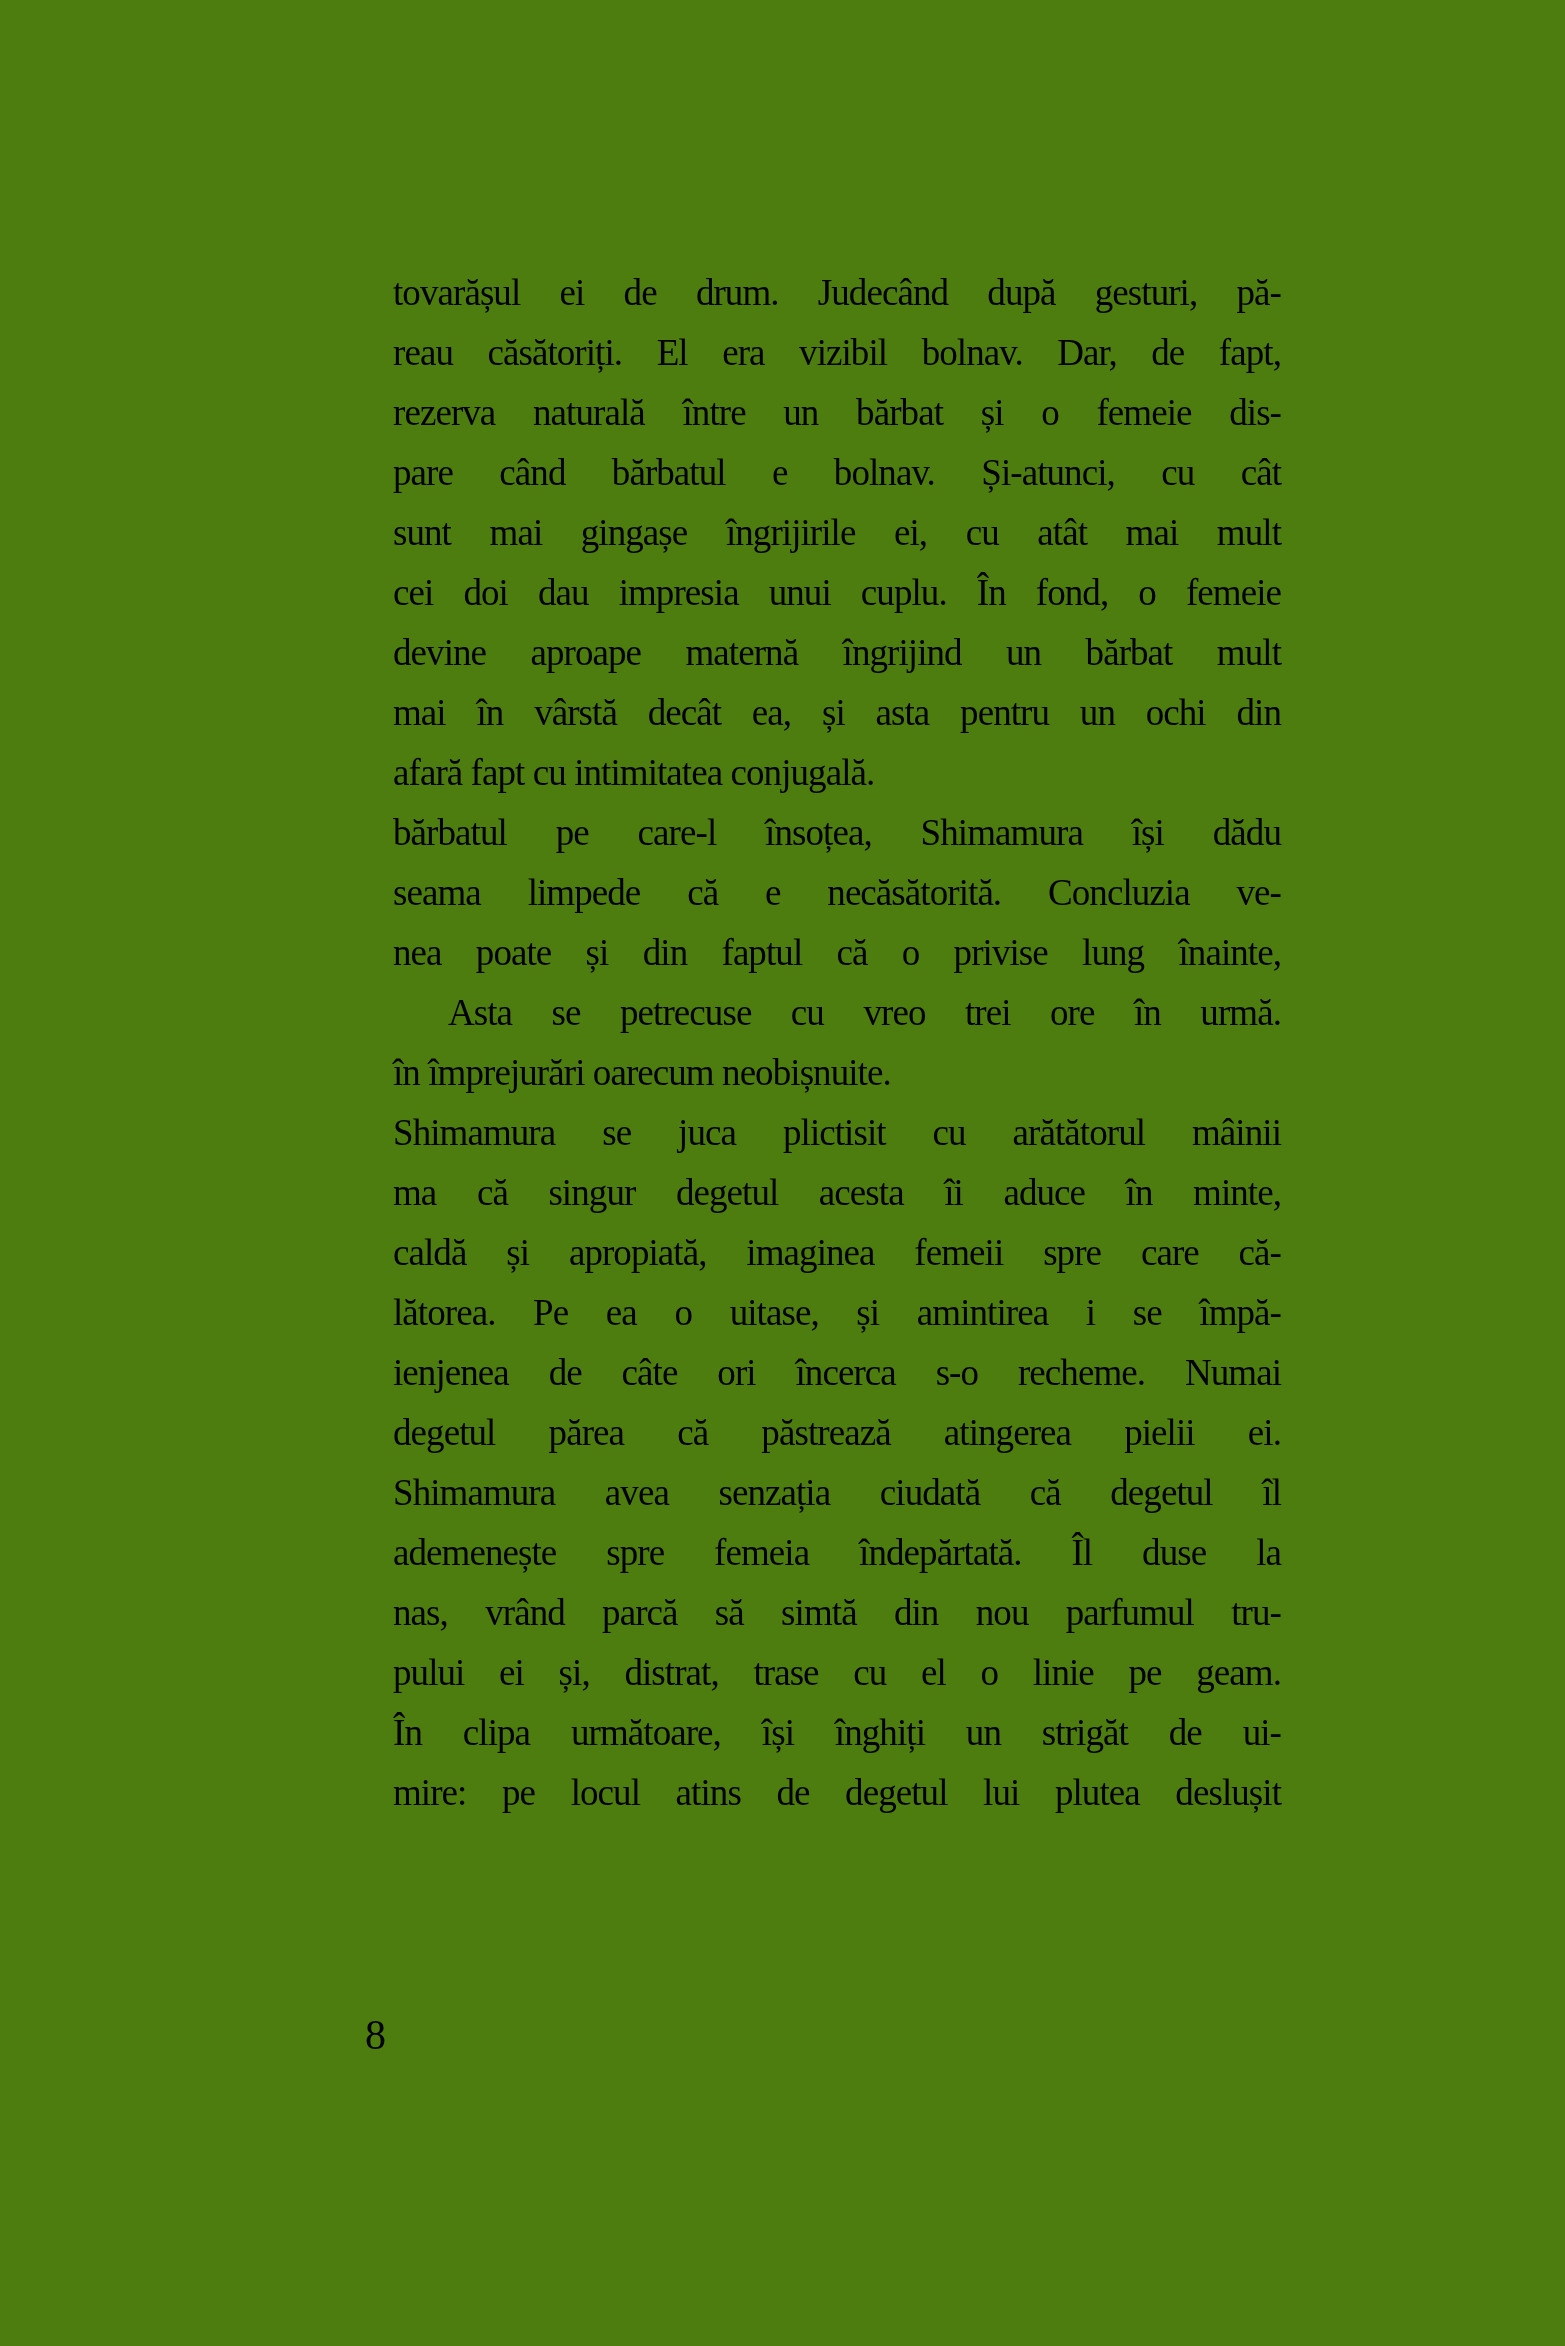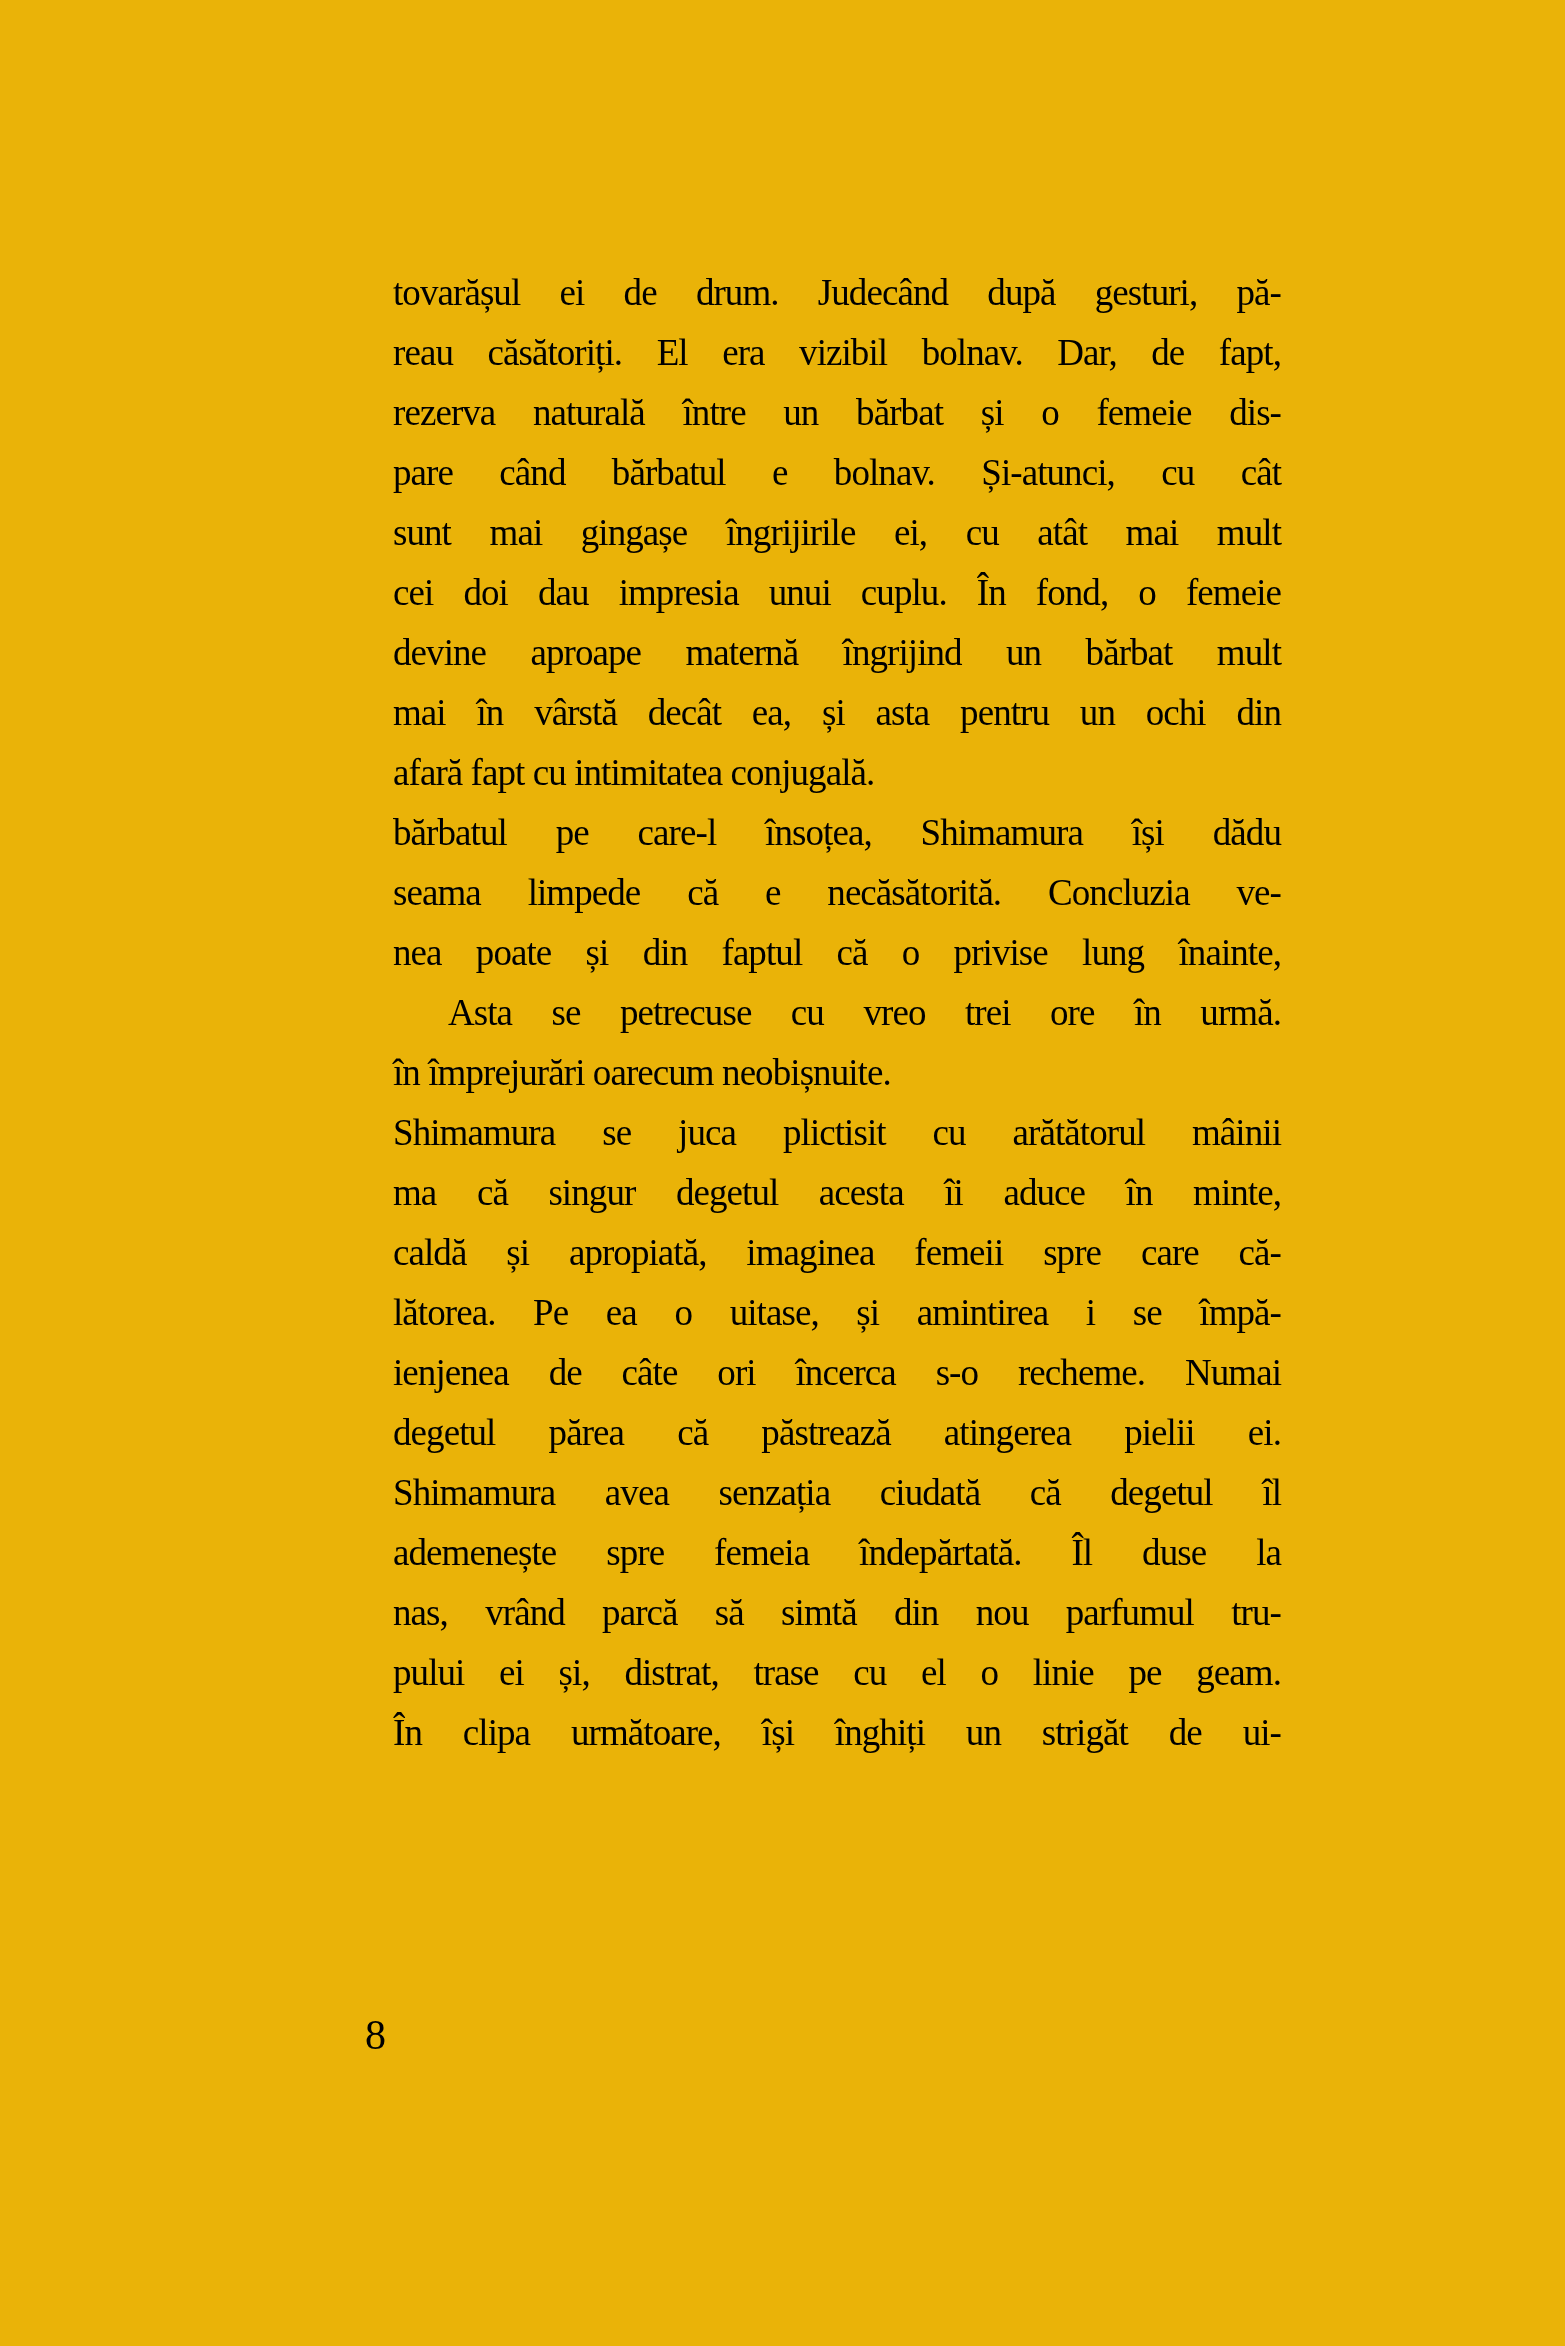--- a/index.html
+++ b/index.html
@@ -11,21 +11,21 @@
     width: 1565px;
     height: 2347px;
     position: relative;
     color: #000000;
     font-family: "Liberation Serif", "DejaVu Serif", serif;
     overflow: hidden;
   }
   .page {
     position: absolute;
     inset: 0;
-    background: #eab308;
+    background: #4d7c0f;
     padding-left: 13px;
   }
   .text-block {
     position: absolute;
     left: 393px;
     top: 263px;
     width: 888px;
     font-size: 37px;
     line-height: 60px;
     letter-spacing: -0.025em;
@@ -74,16 +74,17 @@
       <div class="line">ma că singur degetul acesta îi aduce în minte,</div>
       <div class="line">caldă și apropiată, imaginea femeii spre care că-</div>
       <div class="line">lătorea. Pe ea o uitase, și amintirea i se împă-</div>
       <div class="line">ienjenea de câte ori încerca s-o recheme. Numai</div>
       <div class="line">degetul părea că păstrează atingerea pielii ei.</div>
       <div class="line">Shimamura avea senzația ciudată că degetul îl</div>
       <div class="line">ademenește spre femeia îndepărtată. Îl duse la</div>
       <div class="line">nas, vrând parcă să simtă din nou parfumul tru-</div>
       <div class="line">pului ei și, distrat, trase cu el o linie pe geam.</div>
       <div class="line">În clipa următoare, își înghiți un strigăt de ui-</div>
+      <div class="line">mire: pe locul atins de degetul lui plutea deslușit</div>
     </div>
   <div class="folio">8</div>
 </div>
 
 
 </body></html>

